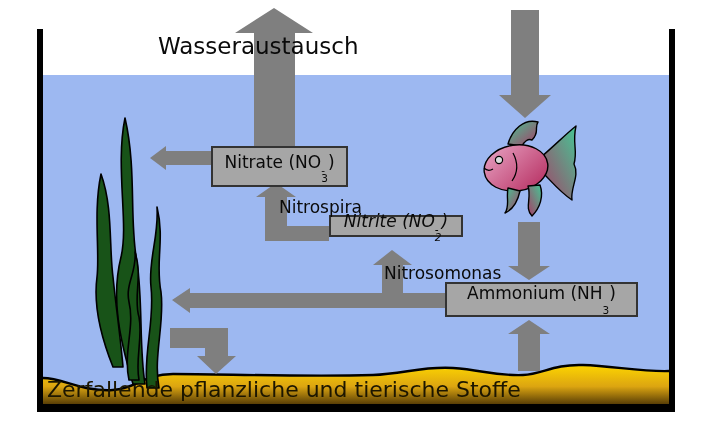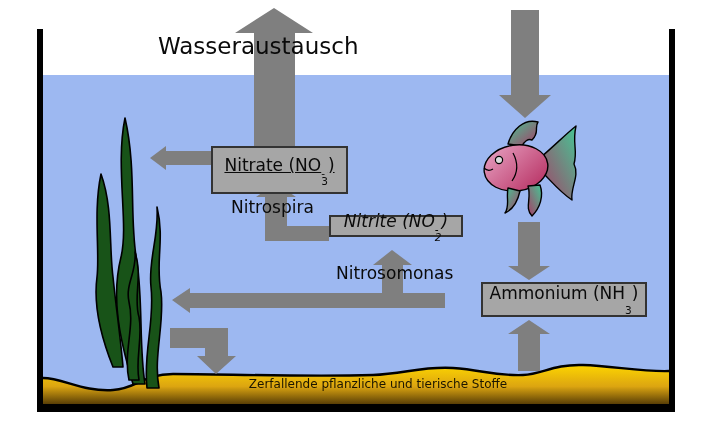--- a/index.html
+++ b/index.html
@@ -7,24 +7,24 @@
     position:relative;width:709px;height:438px;background:#ffffff;
     overflow:hidden;font-family:"DejaVu Sans","Liberation Sans",sans-serif;color:#000;
   }
   .abs{position:absolute;}
   
   .wall{position:absolute;background:#000;}
   
   .water{position:absolute;left:43px;top:75px;width:626px;height:329px;background:#9db8f1;}
   
   .toplabel{position:absolute;top:33px;font-size:23px;color:#0a0a0a;text-align:left;}
-  .bactlabel{position:absolute;font-size:17px;color:#0a0a0a;white-space:nowrap;}
+  .bactlabel{position:absolute;font-size:17px;color:#0a0a0a;white-space:nowrap;margin-left:48px;}
   .substrate-label{
-    position:absolute;left:58px;top:377px;width:640px;text-align:center;
-    font-size:12px;color:#1c1600;white-space:nowrap;
+    position:absolute;left:47px;top:377px;width:640px;
+    font-size:22px;color:#1c1600;white-space:nowrap;
   }
   
   .cbox{
     position:absolute;box-sizing:border-box;background:#a6a6a6;border:2px solid #333;
     display:flex;align-items:center;justify-content:center;font-size:17px;color:#0a0a0a;
     white-space:nowrap;
   }
   .stack{
     display:inline-flex;flex-direction:column;justify-content:space-between;
     height:1.55em;vertical-align:-0.55em;font-size:0.62em;line-height:1;text-align:left;
@@ -107,37 +107,37 @@
       <circle cx="17" cy="44" r="3.6" fill="#ddd" stroke-width="1.2"></circle>
       <path d="M 2 52 Q 6 56 11 53" fill="none" stroke-width="1.2"></path>
       <path d="M 31 37 Q 39 52 30 65" fill="none" stroke-width="1.2"></path>
     </g>
   </svg>
 
   <div class="wall" style="left:37px;top:29px;width:6px;height:383px;"></div>
   <div class="wall" style="left:669px;top:29px;width:6px;height:383px;"></div>
   <div class="wall" style="left:37px;top:404px;width:638px;height:8px;"></div>
 
-  <div class="cbox" style="left:211px;top:146px;width:137px;height:48px;text-decoration:underline;">
+  <div class="cbox" style="left:211px;top:146px;width:137px;height:41px;">
     <span>
       <span>Nitrate (NO</span><span class="stack">
           <span>-</span>
           <span>3</span>
         </span><span>)</span>
     </span>
   </div>
   <div class="cbox" style="left:329px;top:215px;width:134px;height:22px;font-style:italic;">
     <span>
       <span>Nitrite (NO</span><span class="stack">
           <span>-</span>
           <span>2</span>
         </span><span>)</span>
     </span>
   </div>
-  <div class="cbox" style="left:445px;top:282px;width:166px;height:35px;margin-left:36px;">
+  <div class="cbox" style="left:445px;top:282px;width:193px;height:35px;">
     <span>
       <span>Ammonium (NH</span><span class="stack">
           <span></span>
           <span>3</span>
         </span><span>)</span>
     </span>
   </div>
 
   <div class="toplabel" style="left:158px;width:230px;">Wasseraustausch</div>
   <div class="bactlabel" style="left:231px;top:197px;">Nitrospira</div>

